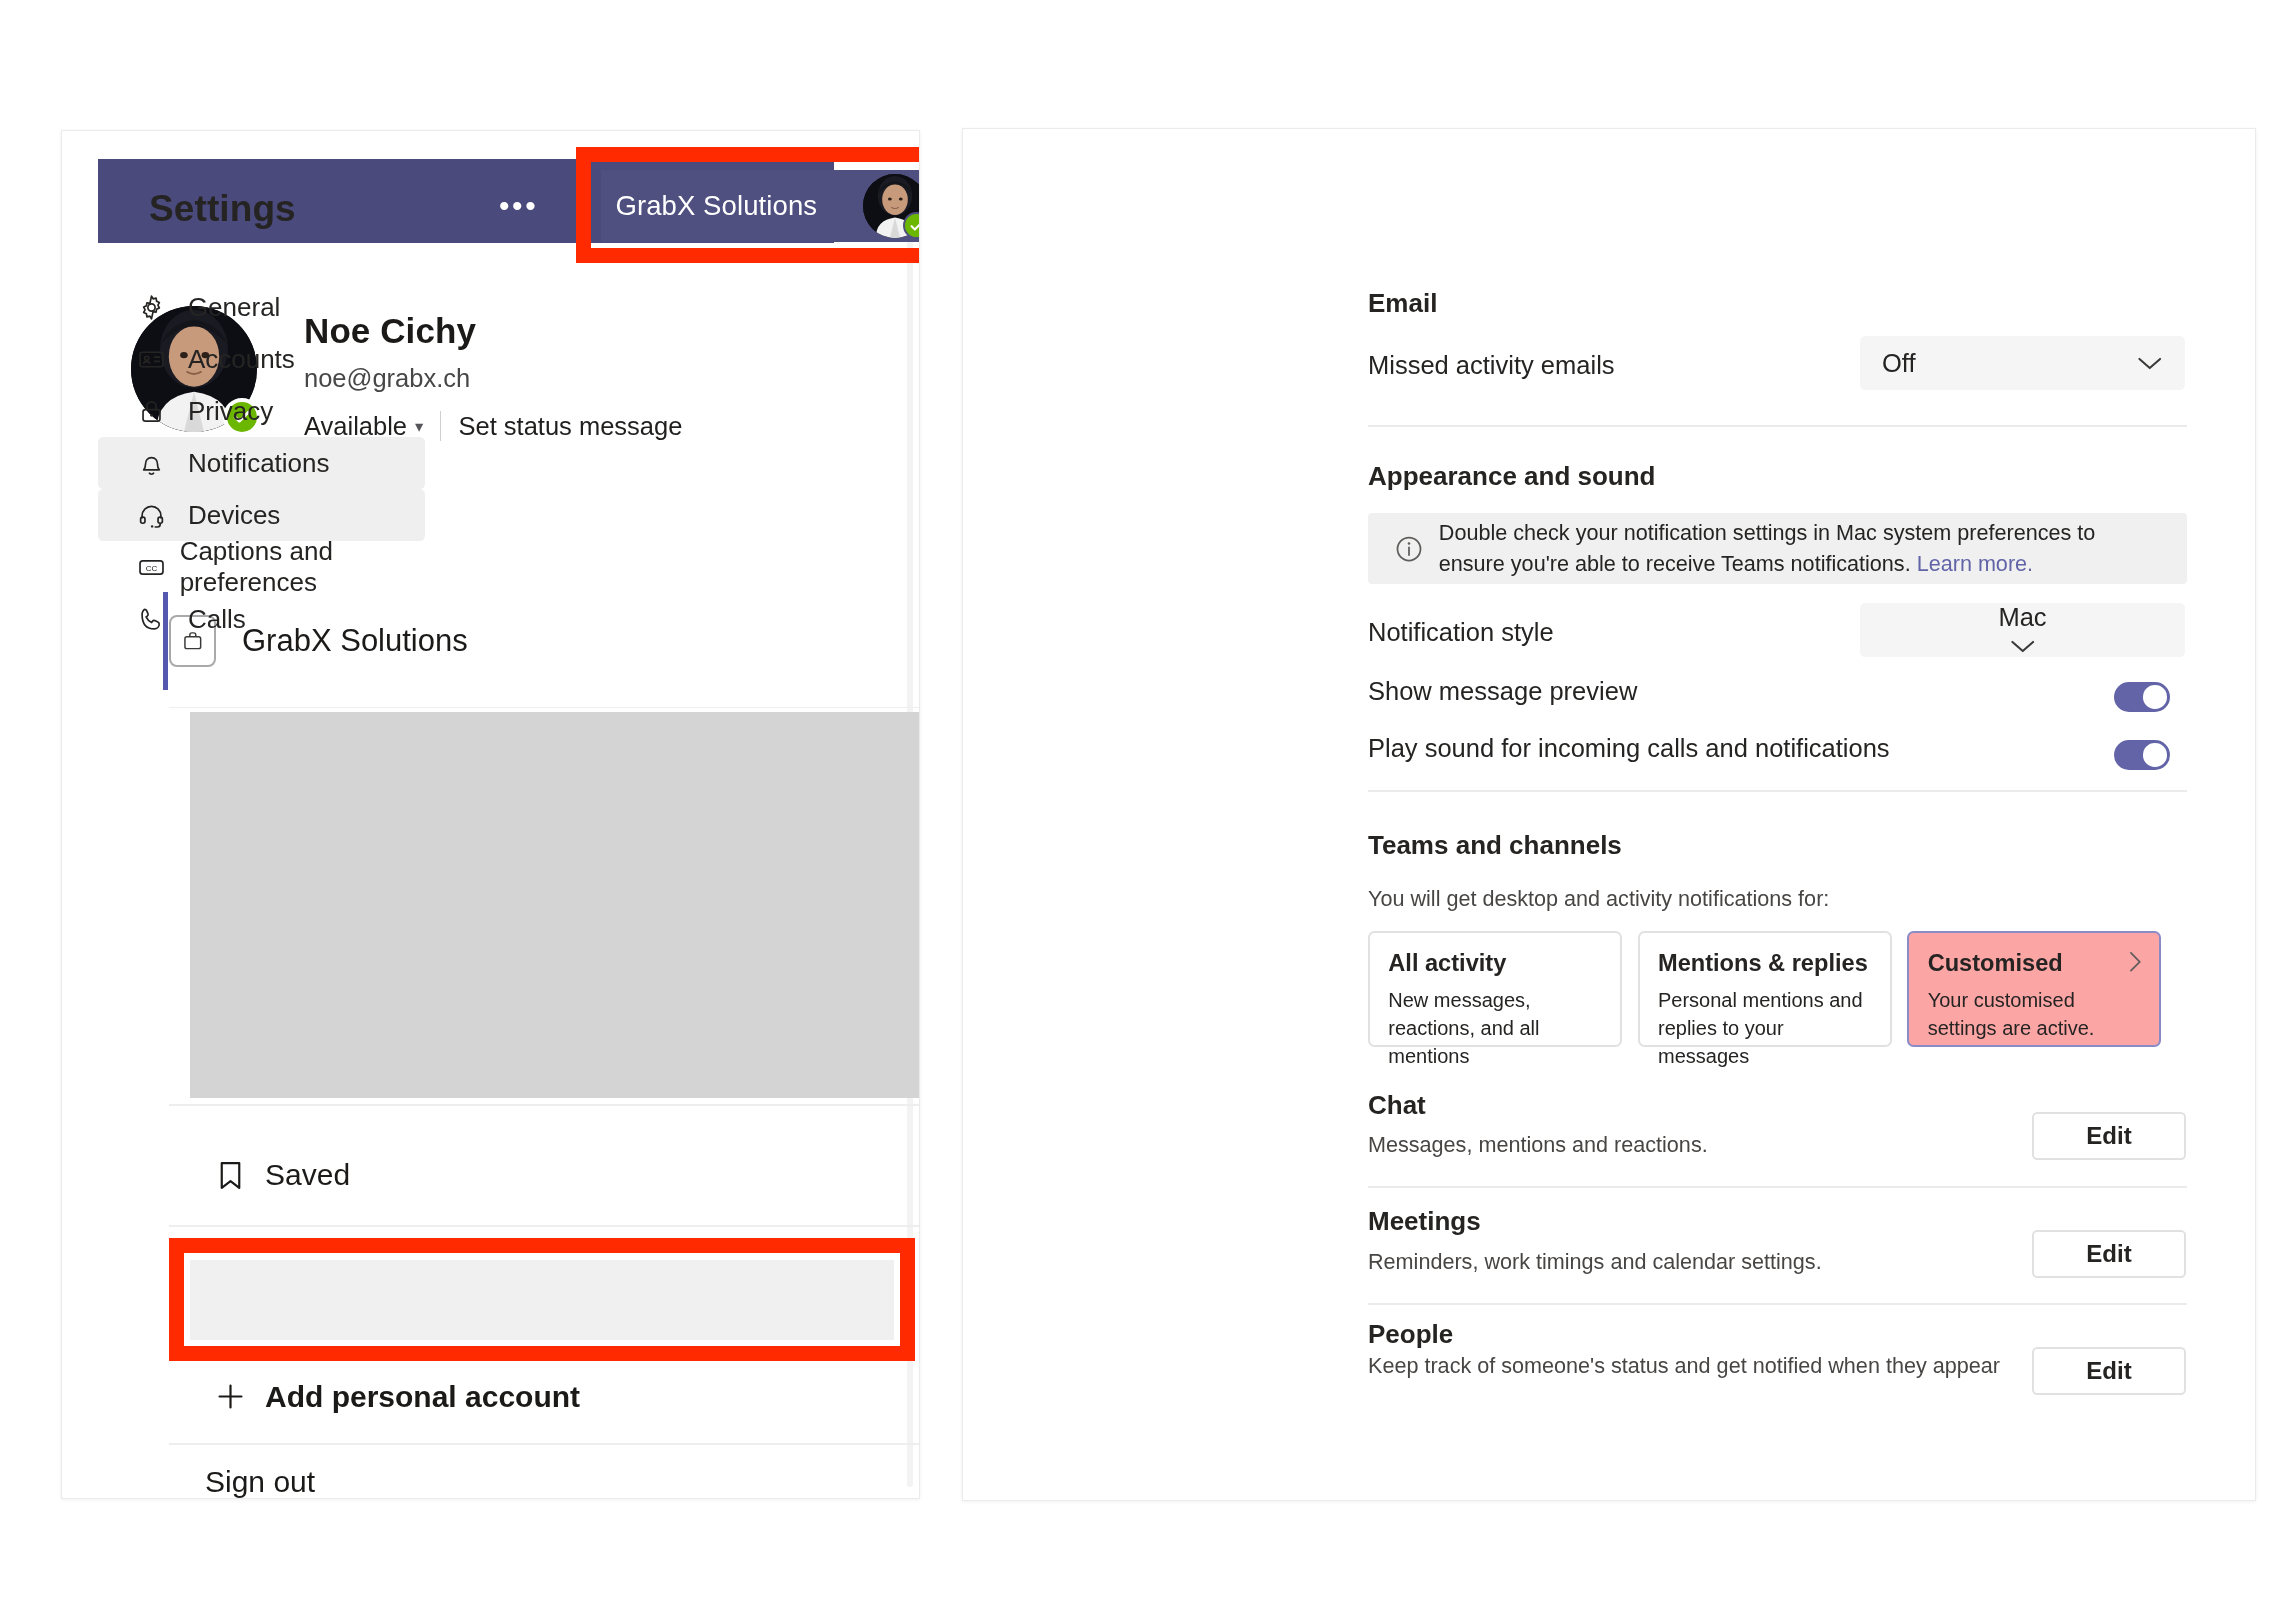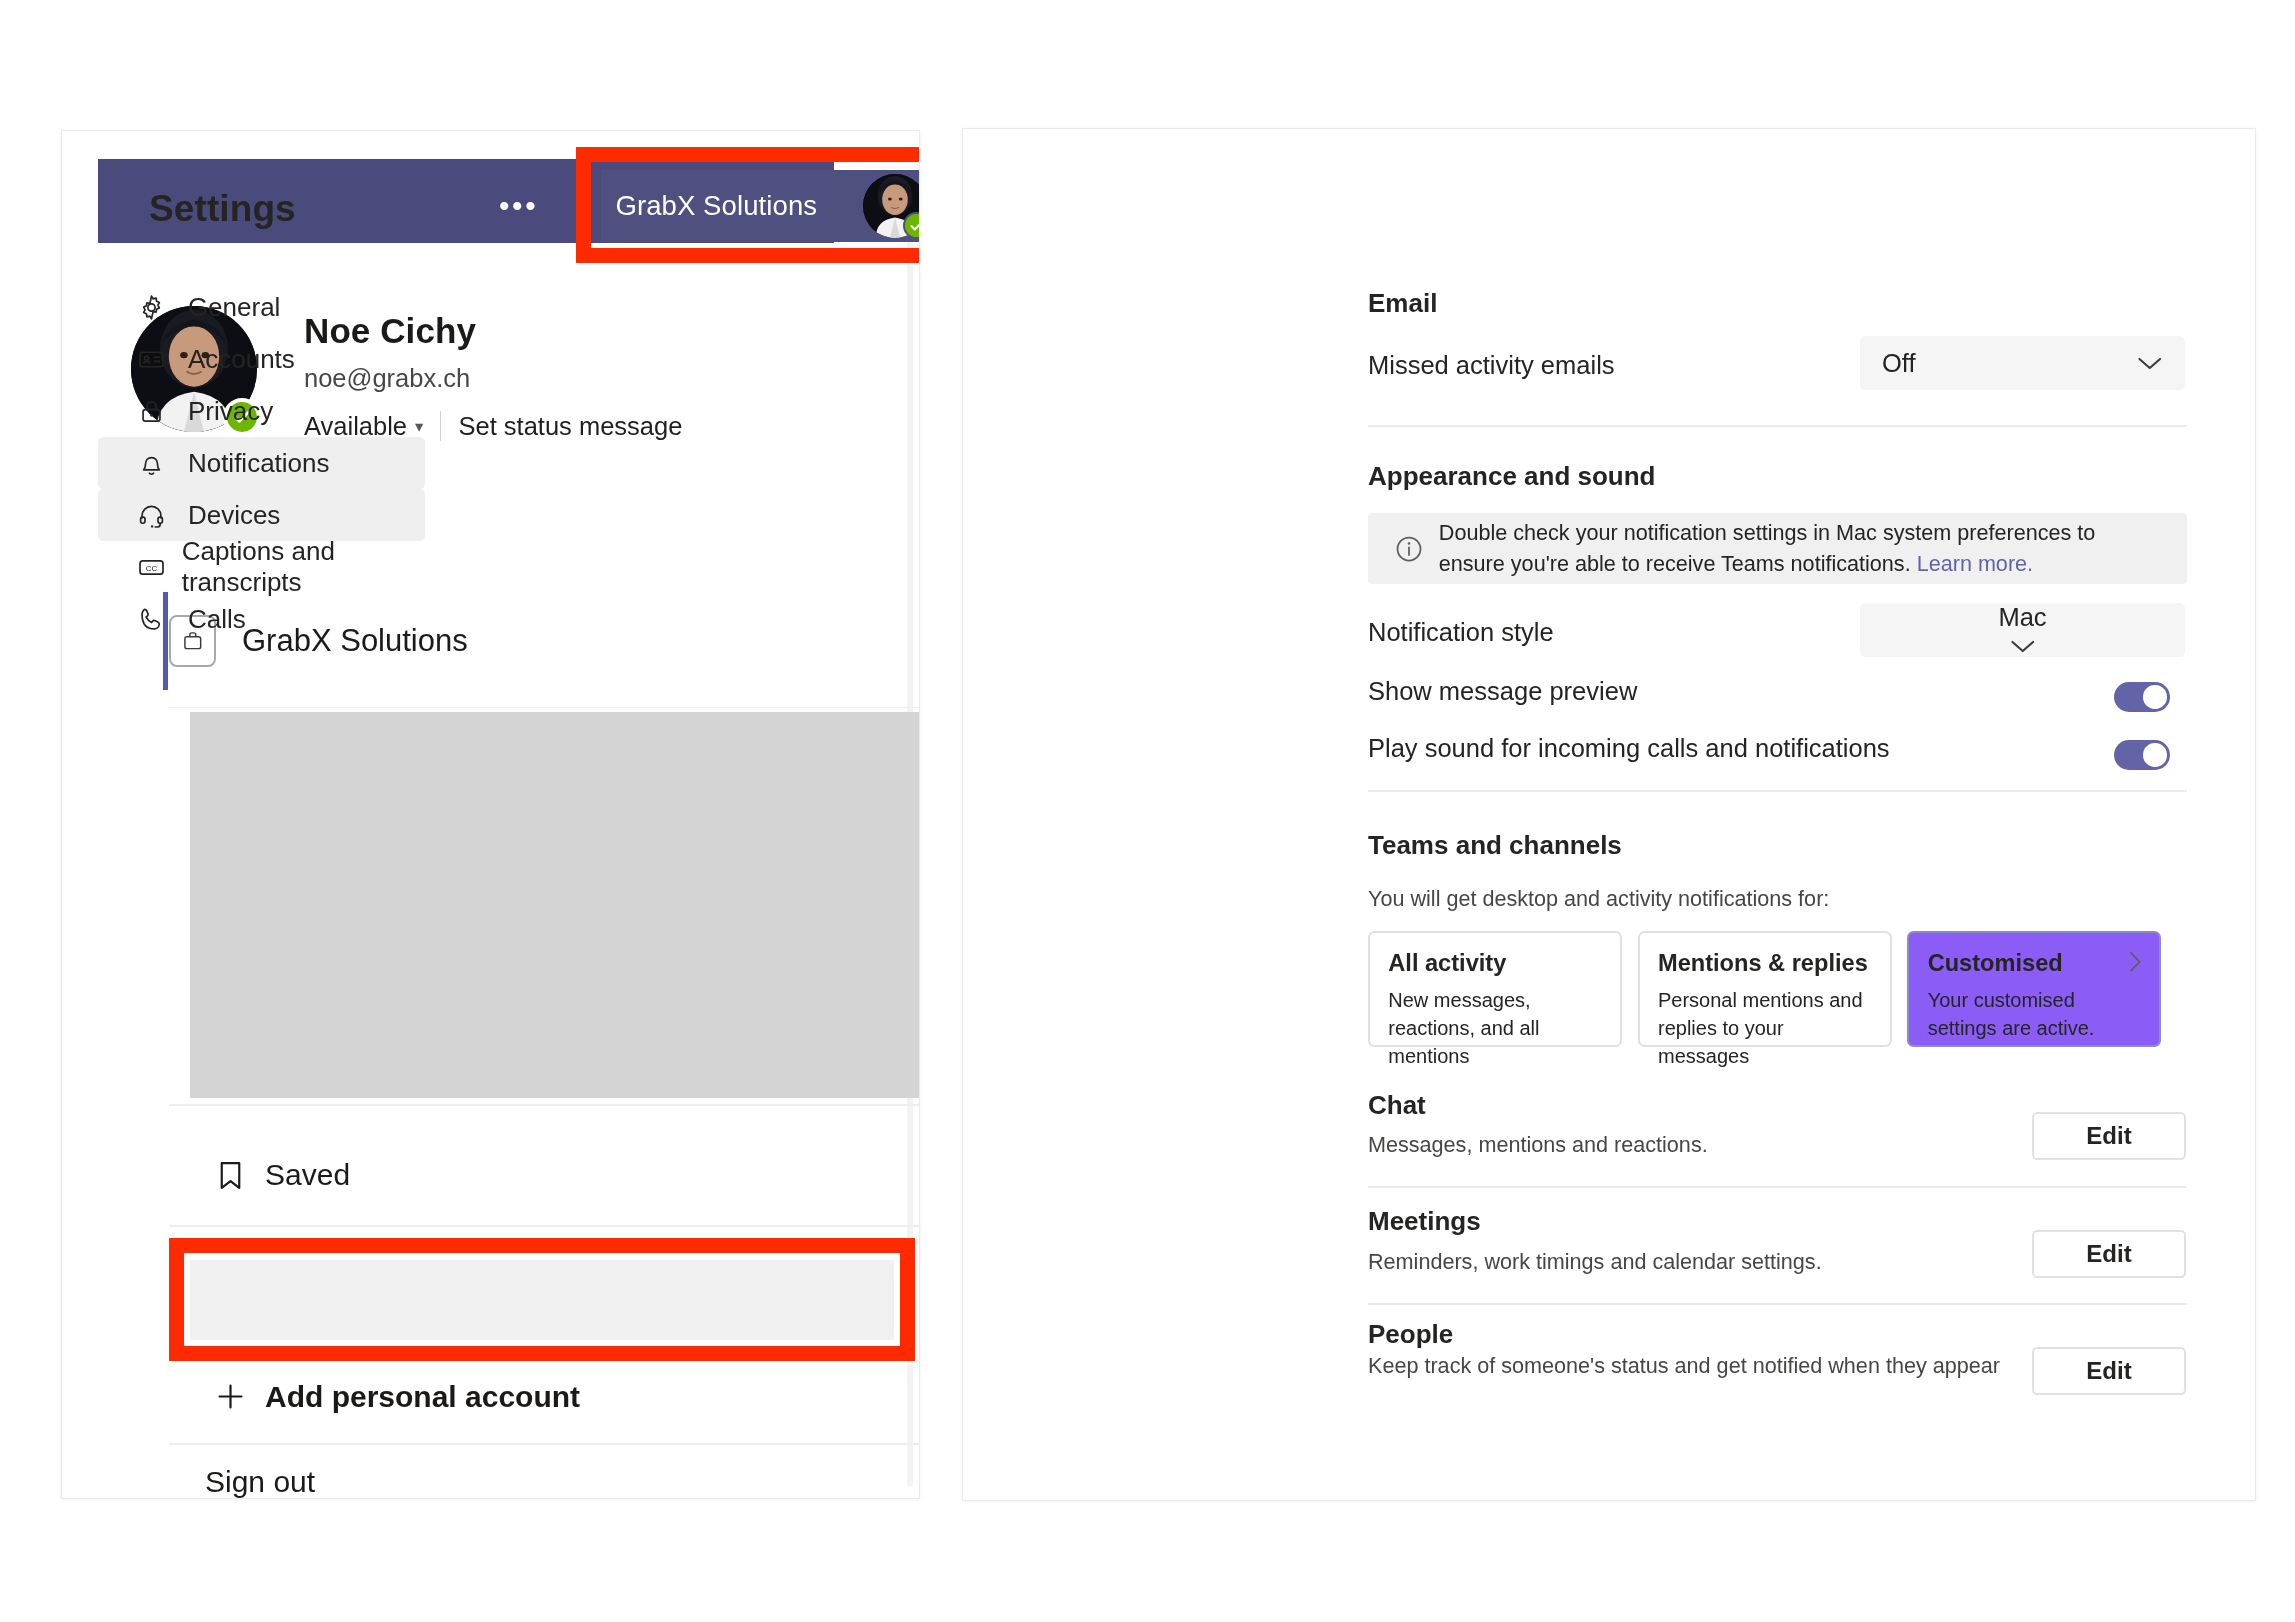--- a/index.html
+++ b/index.html
@@ -241,21 +241,21 @@
   .teams-sub {
     position:absolute; left:1368px; top:886px;
     font-size:21.6px; color:#484644;
   }
   .cards { position:absolute; left:1368px; top:931px; display:flex; gap:15.7px;align-items:center; }
   .nc {
     width:254px; height:116px; border:2px solid #e1e1e1; border-radius:6.5px;
     padding:17px 18.3px; position:relative; background:#ffffff;
   }
   .nc.active {
-    background:#8b5cf6; border-color:#8b8cc7;
+    background:#fca5a5; border-color:#8b8cc7;
   }
   .nc-title { font-size:23.6px; font-weight:bold; color:#252423; }
   .nc-desc { margin-top:9.2px; font-size:20px; line-height:1.4; color:#252423; }
   .nc-chev { position:absolute; right:17px; top:17px; }
   .nc-chev svg { width:15.7px; height:23.6px; }
 
   
   .blk-title {
     position:absolute; font-size:26px; font-weight:bold; color:#252423;
   }
@@ -452,21 +452,21 @@
     </div>
 
 
     <div class="nav-item">
       <span class="nav-ico">
         <svg viewBox="0 0 24 24" fill="none" stroke="#252423" stroke-width="1.4" style="font-size:40px">
           <rect x="2.5" y="6.5" width="19" height="11" rx="2.2"></rect>
           <text x="12" y="14.6" font-size="6.6" fill="#252423" stroke="none" text-anchor="middle" font-family="Liberation Sans, sans-serif">CC</text>
         </svg>
       </span>
-      <span class="nav-label">Captions and transcripts</span>
+      <span class="nav-label">Captions and preferences</span>
     </div>
 
     <div class="nav-item">
       <span class="nav-ico">
         <svg viewBox="0 0 24 24" fill="none" stroke="#252423" stroke-width="1.4">
           <path d="M6.2 3.6c1 0 1.6.5 2 1.5l.9 2.2c.3.8.1 1.4-.6 1.9l-1 .7c.9 2 2.6 3.7 4.6 4.6l.7-1c.5-.7 1.1-.9 1.9-.6l2.2.9c1 .4 1.5 1 1.5 2 0 2.2-1.8 4-4 4C8.1 19.8 4.2 15.9 4.2 7.6c0-2.2 1.8-4 2-4z" stroke-linejoin="round"></path>
         </svg>
       </span>
       <span class="nav-label">Calls</span>
     </div>

